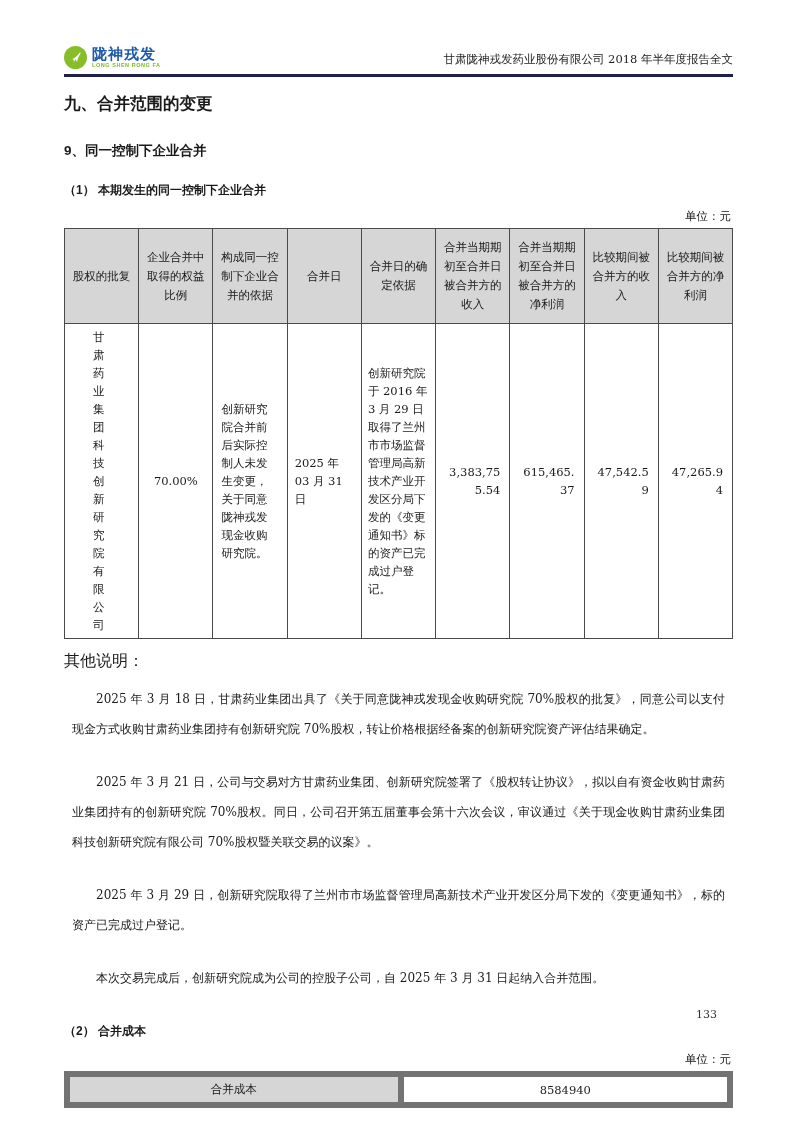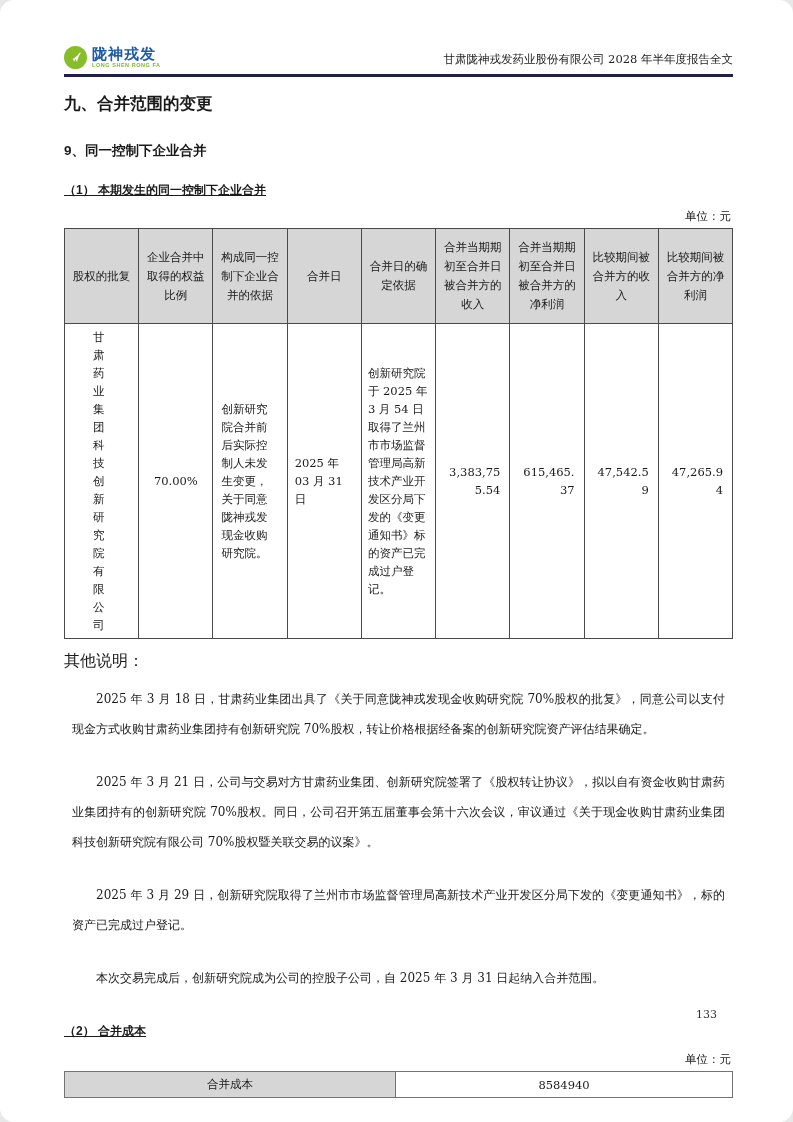--- a/index.html
+++ b/index.html
@@ -2,21 +2,20 @@
 <html><head>
 <meta charset="utf-8">
 <style>
   html,body{margin:0;padding:0;background:#e8e8e8;}
   .page{
     width:793px;height:1122px;margin:0 auto;background:#ffffff;
     position:relative;box-sizing:border-box;
     padding:46px 60px 0 64px;
     font-family:"DejaVu Serif","Liberation Serif",serif;
     color:#1a1a1a;
-    border-radius:14px;
   }
   
   .hdr{
     display:flex;justify-content:space-between;align-items:flex-end;
     padding-bottom:5px;border-bottom:3px solid #20204a;
   }
   .brand{display:flex;align-items:center;gap:5px;}
   .logo-circle{
     width:23px;height:23px;border-radius:50%;background:#86bd28;
     display:flex;align-items:center;justify-content:center;flex:0 0 auto;
@@ -28,21 +27,21 @@
     font-size:15px;color:#1e5aa8;letter-spacing:1px;
   }
   .brand-en{
     font-family:"Liberation Sans",sans-serif;font-size:5.5px;
     color:#7ab829;letter-spacing:0.55px;margin-top:2px;font-weight:bold;
   }
   .doc-title{font-size:11.5px;color:#222;padding-bottom:2px;}
   
   .h1{font-family:"Liberation Sans",sans-serif;font-weight:bold;font-size:16.5px;margin:16px 0 0;}
   .h2{font-family:"Liberation Sans",sans-serif;font-weight:bold;font-size:13.5px;margin:27px 0 0;}
-  .h3{font-family:"Liberation Sans",sans-serif;font-weight:bold;font-size:12px;margin:22px 0 0;text-decoration:underline;}
+  .h3{font-family:"Liberation Sans",sans-serif;font-weight:bold;font-size:12px;margin:22px 0 0;}
   .unit{font-size:11.5px;text-align:right;margin:10px 0 0;padding-right:2px;}
   
   table.merge{
     width:100%;border-collapse:collapse;table-layout:fixed;
     font-size:11.5px;margin-top:4px;
   }
   table.merge th,table.merge td{border:1px solid #4a4a4a;}
   table.merge th{
     background:#d6d6d6;font-weight:normal;text-align:center;
     vertical-align:middle;line-height:19px;padding:6px 3px;height:82px;
@@ -61,21 +60,21 @@
     font-size:12px;line-height:30px;text-align:justify;
     text-indent:2em;margin:12px 8px 0;
   }
   p.body + p.body{margin-top:23px;}
   
   table.cost{
     width:100%;border-collapse:collapse;table-layout:fixed;
     font-size:11.5px;margin-top:4px;
   }
   table.cost td{
-    border:1px solid #737373;text-align:center;vertical-align:middle;
+    border:6px solid #737373;text-align:center;vertical-align:middle;
     height:23px;padding:1px 4px;
   }
   td.cost-label{width:48.2%;background:#d6d6d6;}
   td.cost-value{background:#fff;}
   
   .page-number{position:absolute;top:1008px;right:76px;font-size:11px;color:#333;}
 </style>
 </head>
 <body>
 
@@ -86,21 +85,21 @@
       <div class="logo-circle">
         <svg width="15" height="15" viewBox="0 0 20 20">
           <path d="M3 13 C7 12, 12 9, 16 3 L17 4 C14 9, 13 11, 12 16 L10 12 L8 16 L7 12 Z" fill="#ffffff"></path>
         </svg>
       </div>
       <div class="brand-text">
         <span class="brand-cn">陇神戎发</span>
         <span class="brand-en">LONG SHEN RONG FA</span>
       </div>
     </div>
-    <div class="doc-title">甘肃陇神戎发药业股份有限公司 2028 年半年度报告全文</div>
+    <div class="doc-title">甘肃陇神戎发药业股份有限公司 2018 年半年度报告全文</div>
   </div>
 
   <div class="h1">九、合并范围的变更</div>
   <div class="h2">9、同一控制下企业合并</div>
   <div class="h3">（1） 本期发生的同一控制下企业合并</div>
 
   <div class="unit">单位：元</div>
 
   <table class="merge">
     <thead>
@@ -115,21 +114,21 @@
         <th>比较期间被合并方的收入</th>
         <th>比较期间被合并方的净利润</th>
       </tr>
     </thead>
     <tbody>
       <tr>
         <td class="c1">甘肃药业集团科技创新研究院有限公司</td>
         <td class="c2">70.00%</td>
         <td class="c3">创新研究院合并前后实际控制人未发生变更，关于同意陇神戎发现金收购研究院。</td>
         <td class="c4">2025 年 03 月 31 日</td>
-        <td class="c5">创新研究院于 2025 年 3 月 54 日取得了兰州市市场监督管理局高新技术产业开发区分局下发的《变更通知书》标的资产已完成过户登记。</td>
+        <td class="c5">创新研究院于 2016 年 3 月 29 日取得了兰州市市场监督管理局高新技术产业开发区分局下发的《变更通知书》标的资产已完成过户登记。</td>
         <td class="num">3,383,755.54</td>
         <td class="num">615,465.37</td>
         <td class="num">47,542.59</td>
         <td class="num">47,265.94</td>
       </tr>
     </tbody>
   </table>
 
   <div class="notes-title">其他说明：</div>
 

